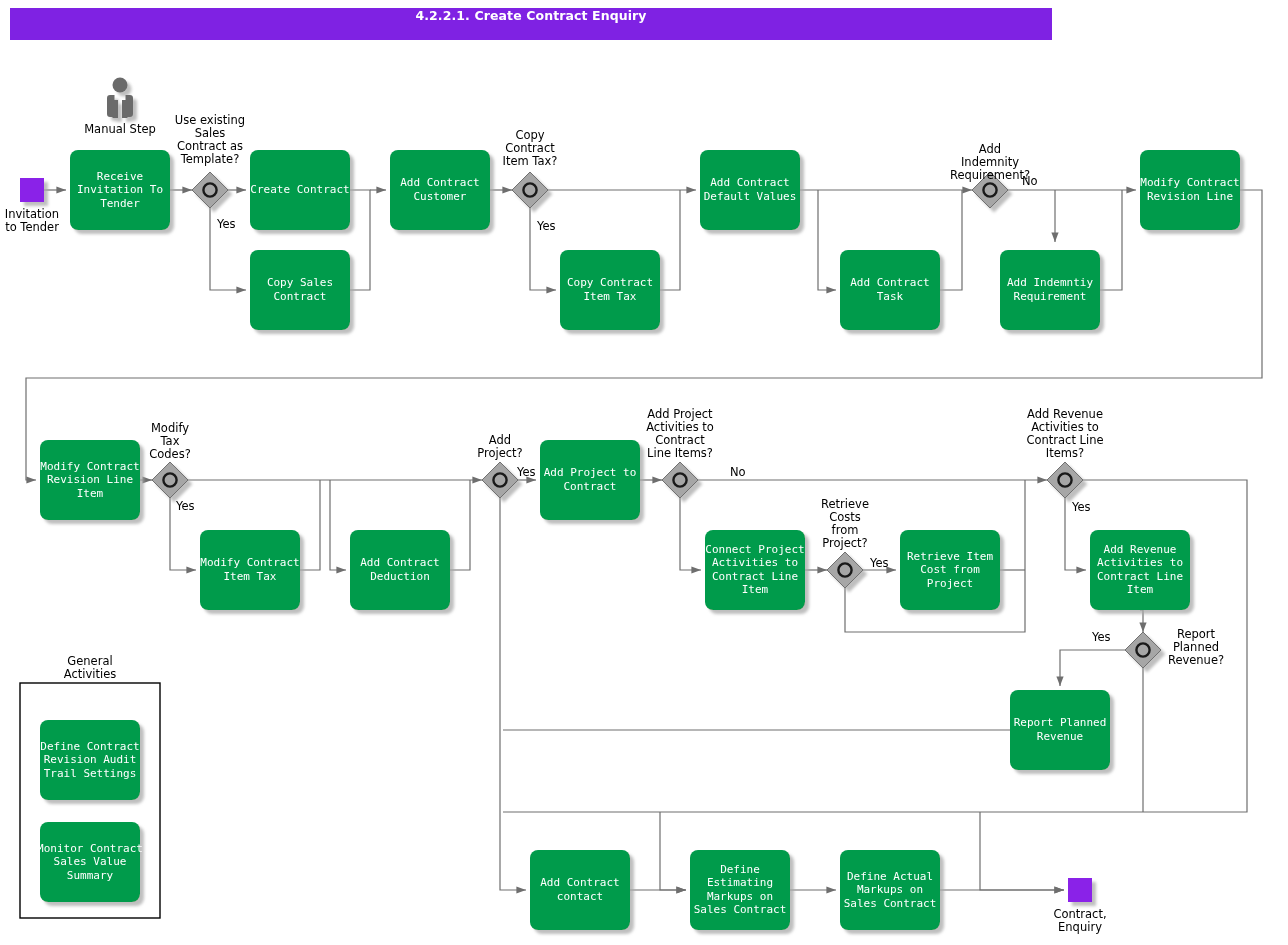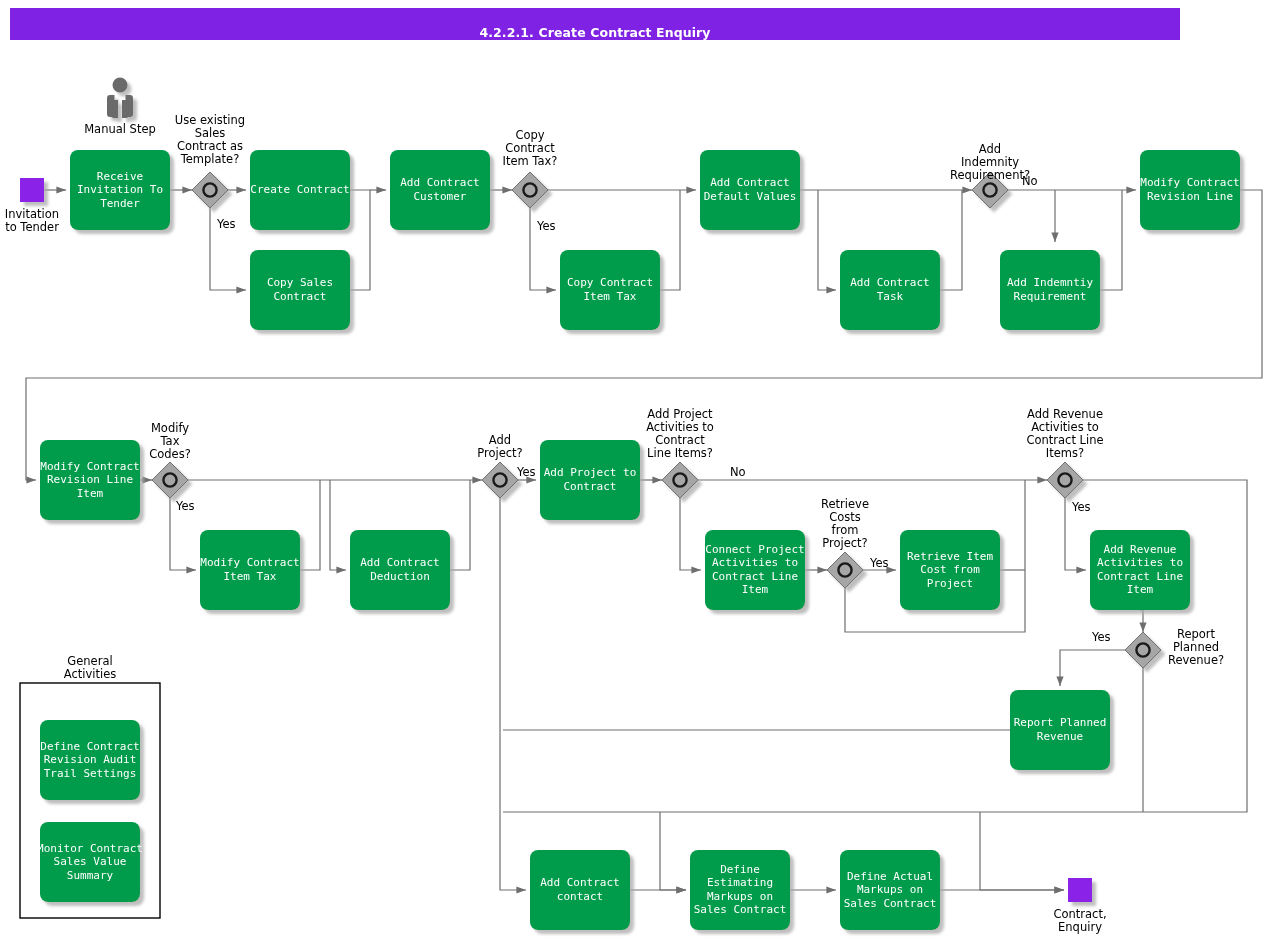--- a/index.html
+++ b/index.html
@@ -1,19 +1,19 @@
 <!DOCTYPE html>
 <html><head>
 <meta charset="utf-8">
 <style>
   html,body{margin:0;padding:0;background:#ffffff;}
   body{width:1288px;height:945px;font-family:"DejaVu Sans",sans-serif;overflow:hidden;}
   #root{position:relative;width:1288px;height:945px;}
-  #header-bar{position:absolute;left:10px;top:8px;width:1170px;height:32px;background:#7F22E3;
-    display:flex;align-items:flex-end;justify-content:center;}
+  #header-bar{position:absolute;left:10px;top:8px;width:1042px;height:32px;background:#7F22E3;
+    display:flex;align-items:flex-start;justify-content:center;}
   #header-title{color:#ffffff;font-size:12.5px;font-weight:bold;font-family:"DejaVu Sans",sans-serif;letter-spacing:0.1px;}
   svg#diagram{position:absolute;left:0;top:0;width:1288px;height:945px;}
   .task-rect{fill:#059B4B;stroke:none;}
   .task-label{fill:#ffffff;font-family:"DejaVu Sans Mono","DejaVu Sans",monospace;font-size:11px;text-anchor:middle;dominant-baseline:middle;}
   .ann-label{fill:#000000;font-family:"DejaVu Sans",sans-serif;font-size:11.5px;text-anchor:middle;}
   .edge-label{fill:#000000;font-family:"DejaVu Sans",sans-serif;font-size:11.5px;}
   .flowline{fill:none;stroke:#6E6E6E;stroke-width:1.2;}
   .gw-diamond{fill:#A6A6A6;stroke:#707070;stroke-width:1;}
   .gw-circle{fill:none;stroke:#1A1A1A;stroke-width:2.4;}
   .event-sq{fill:#8A22E8;}

